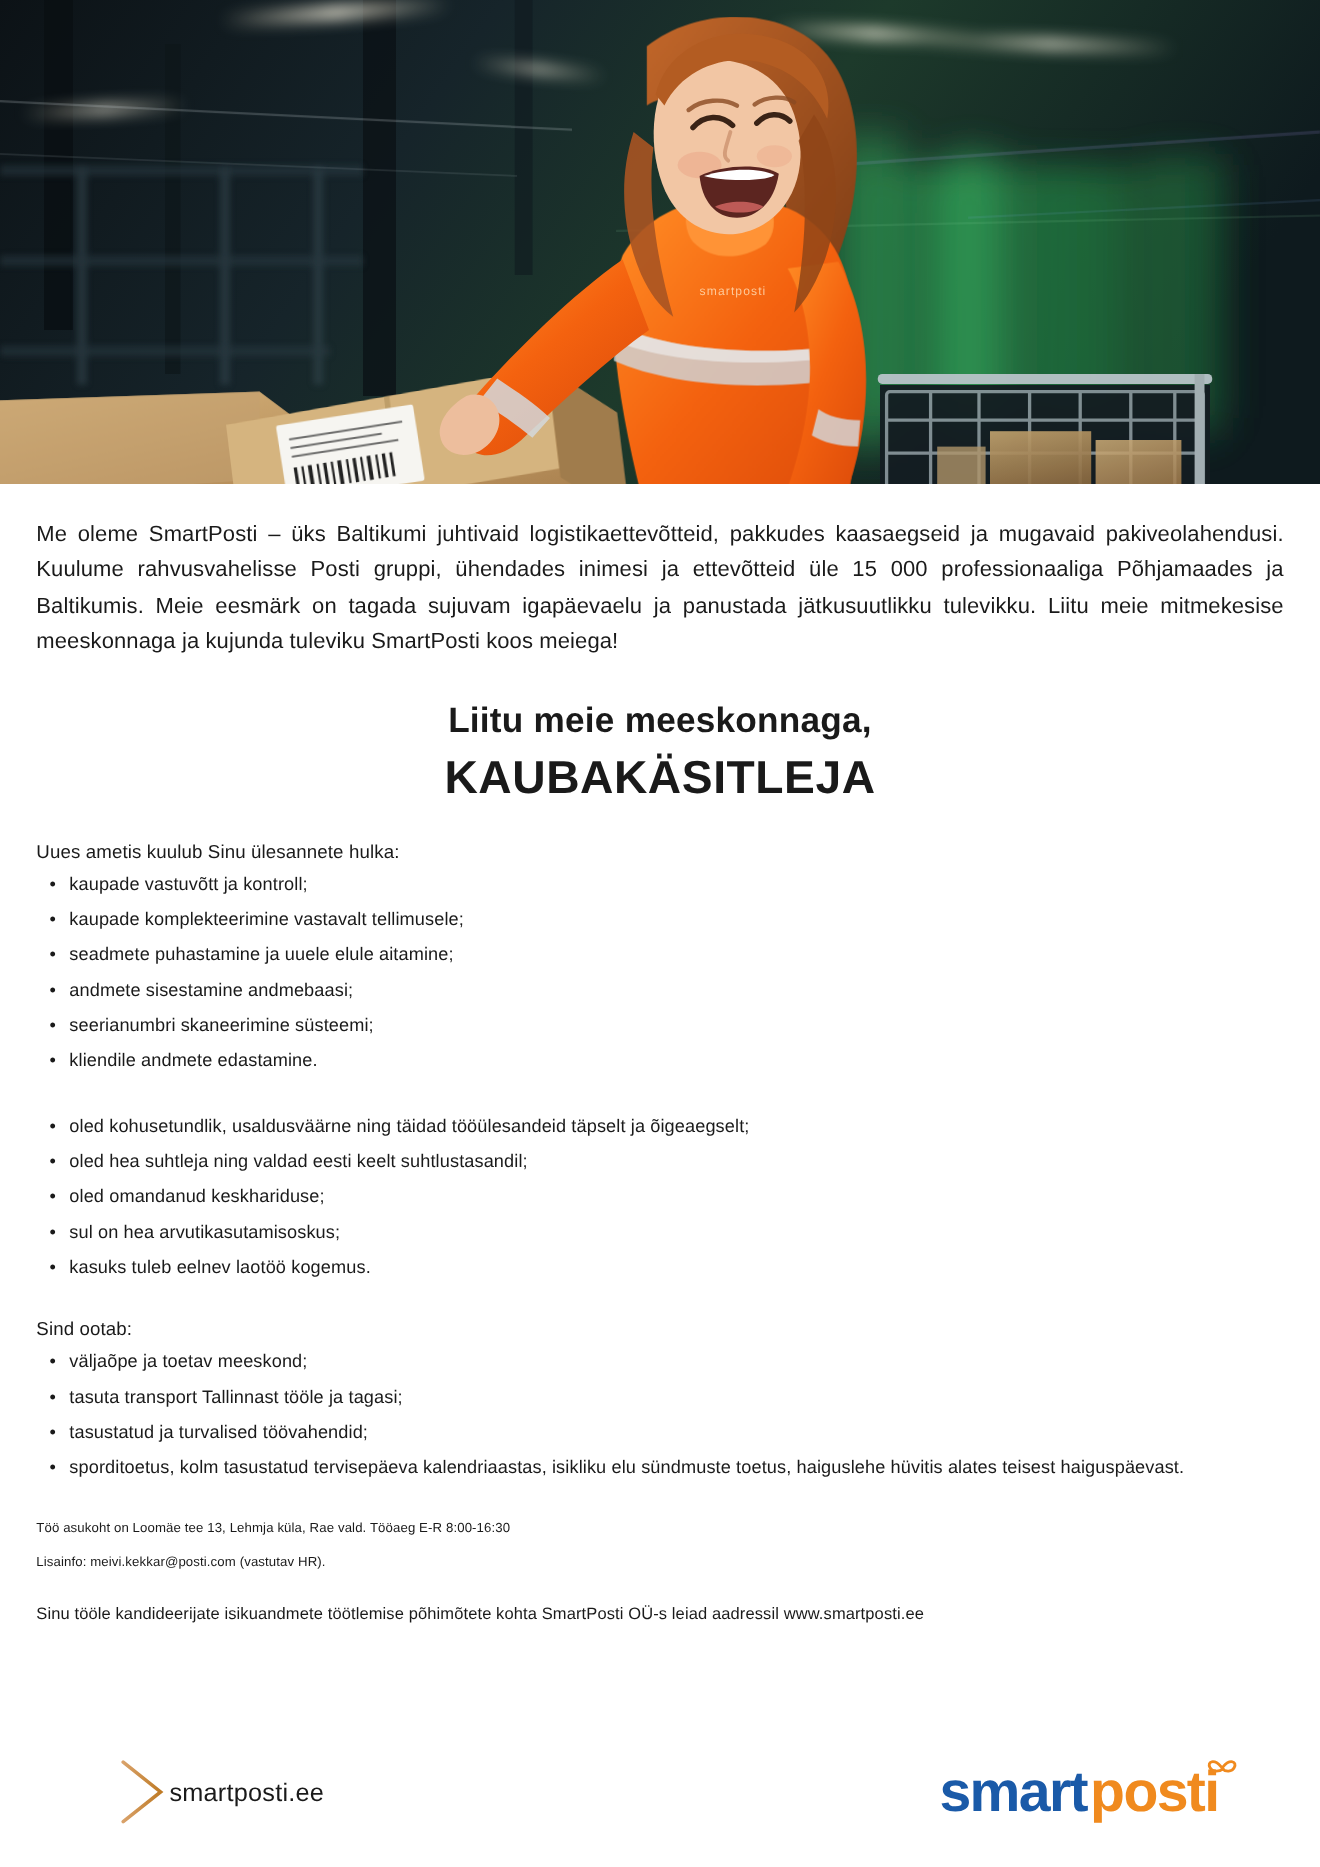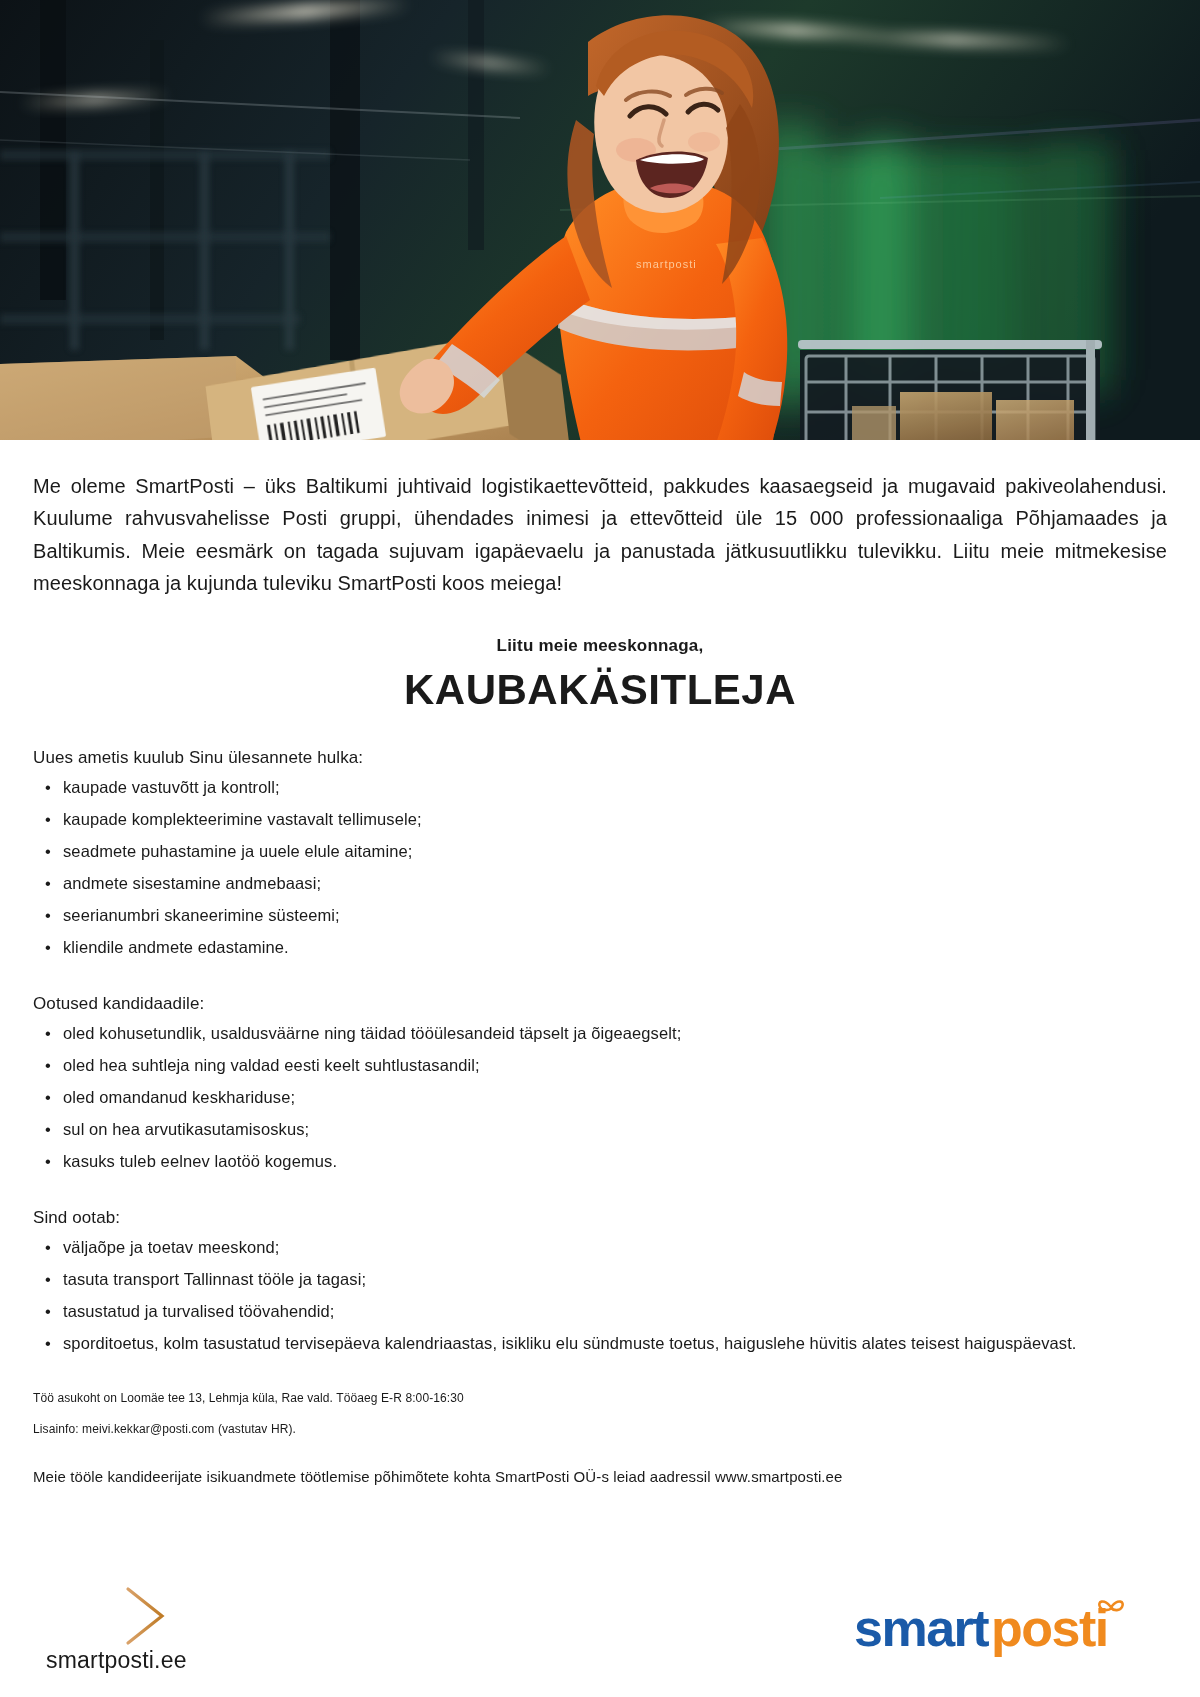--- a/index.html
+++ b/index.html
@@ -38,21 +38,21 @@
     line-height: 1.62;
     text-align: justify;
     letter-spacing: 0.1px;
   }
 
   .headline-block {
     text-align: center;
     margin-top: 36px;
   }
   .headline-sub {
-    font-size: 17px;
+    font-size: 32px;
     font-weight: bold;
     letter-spacing: 0.2px;
   }
   .headline-main {
     font-size: 42px;
     font-weight: bold;
     letter-spacing: 0.5px;
     margin-top: 10px;
   }
 
@@ -104,21 +104,20 @@
     width: 1200px;
     height: 118px;
     display: flex;
     align-items: center;
     justify-content: space-between;
     padding: 0 46px 18px 46px;
   }
   .footer-left {
     display: flex;
     align-items: center;
-    flex-direction: column;
   }
   .arrow-icon { display: block; }
   .footer-url {
     font-size: 23px;
     color: #1a1a1a;
     letter-spacing: 0.2px;
   }
   .logo { display: block; }
 </style>
 </head>
@@ -355,21 +354,20 @@
       <li><span class="dot">•</span><span>kaupade vastuvõtt ja kontroll;</span></li>
       <li><span class="dot">•</span><span>kaupade komplekteerimine vastavalt tellimusele;</span></li>
       <li><span class="dot">•</span><span>seadmete puhastamine ja uuele elule aitamine;</span></li>
       <li><span class="dot">•</span><span>andmete sisestamine andmebaasi;</span></li>
       <li><span class="dot">•</span><span>seerianumbri skaneerimine süsteemi;</span></li>
       <li><span class="dot">•</span><span>kliendile andmete edastamine.</span></li>
     </ul>
   </div>
 
   <div class="section">
-    <div class="section-title">Ootused kandidaadile:</div>
     <ul class="bullets">
       <li><span class="dot">•</span><span>oled kohusetundlik, usaldusväärne ning täidad tööülesandeid täpselt ja õigeaegselt;</span></li>
       <li><span class="dot">•</span><span>oled hea suhtleja ning valdad eesti keelt suhtlustasandil;</span></li>
       <li><span class="dot">•</span><span>oled omandanud keskhariduse;</span></li>
       <li><span class="dot">•</span><span>sul on hea arvutikasutamisoskus;</span></li>
       <li><span class="dot">•</span><span>kasuks tuleb eelnev laotöö kogemus.</span></li>
     </ul>
   </div>
 
   <div class="section">
@@ -377,21 +375,21 @@
     <ul class="bullets">
       <li><span class="dot">•</span><span>väljaõpe ja toetav meeskond;</span></li>
       <li><span class="dot">•</span><span>tasuta transport Tallinnast tööle ja tagasi;</span></li>
       <li><span class="dot">•</span><span>tasustatud ja turvalised töövahendid;</span></li>
       <li><span class="dot">•</span><span>sporditoetus, kolm tasustatud tervisepäeva kalendriaastas, isikliku elu sündmuste toetus, haiguslehe hüvitis alates teisest haiguspäevast.</span></li>
     </ul>
   </div>
 
   <p class="para loc">Töö asukoht on Loomäe tee 13, Lehmja küla, Rae vald. Tööaeg E-R 8:00-16:30</p>
   <p class="para info">Lisainfo: meivi.kekkar@posti.com (vastutav HR).</p>
-  <p class="para privacy">Meie tööle kandideerijate isikuandmete töötlemise põhimõtete kohta SmartPosti OÜ-s leiad aadressil www.smartposti.ee</p>
+  <p class="para privacy">Sinu tööle kandideerijate isikuandmete töötlemise põhimõtete kohta SmartPosti OÜ-s leiad aadressil www.smartposti.ee</p>
 </div>
 
 <div class="footer">
   <div class="footer-left">
     <svg class="arrow-icon" width="108" height="62" viewBox="0 0 108 62">
       <defs>
         <linearGradient id="arrGrad" x1="0" y1="0" x2="1" y2="0">
           <stop offset="0%" stop-color="#d9a26a"></stop>
           <stop offset="100%" stop-color="#bf7b26"></stop>
         </linearGradient>

